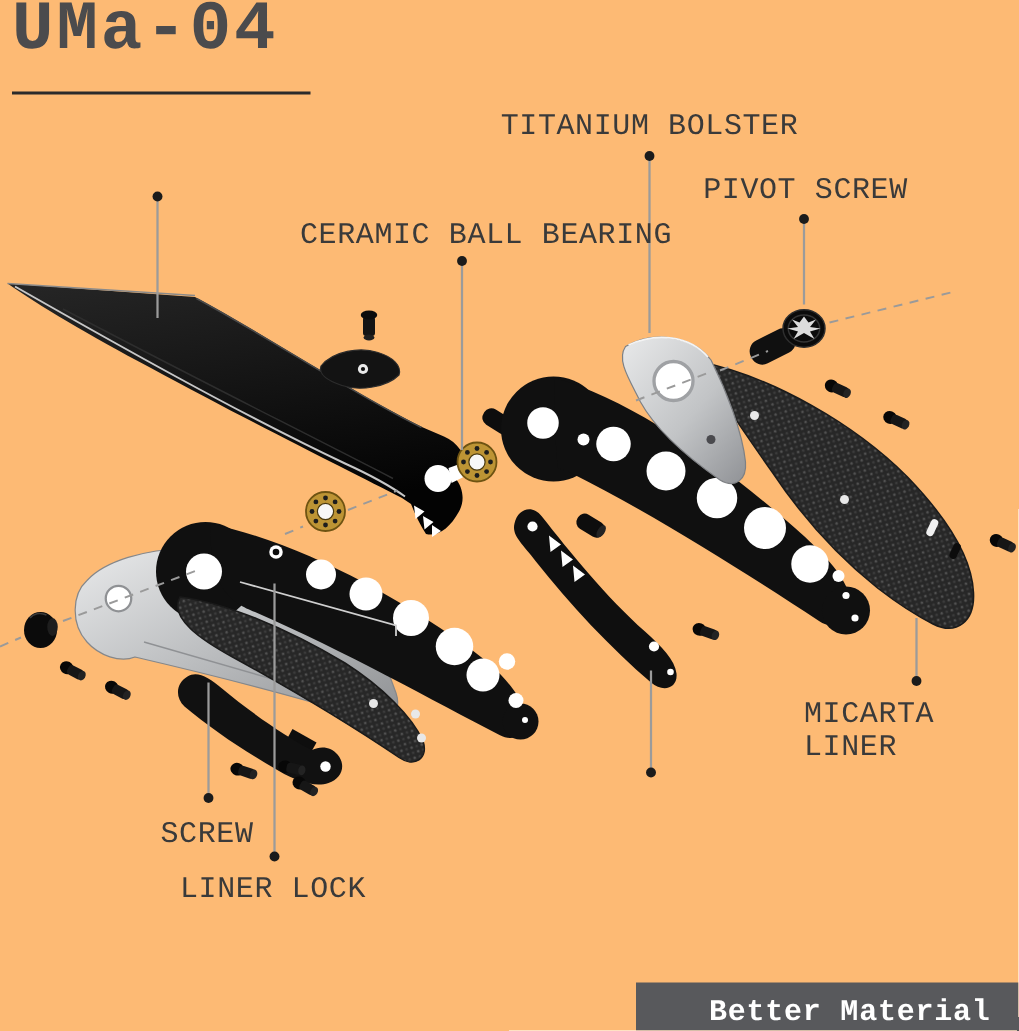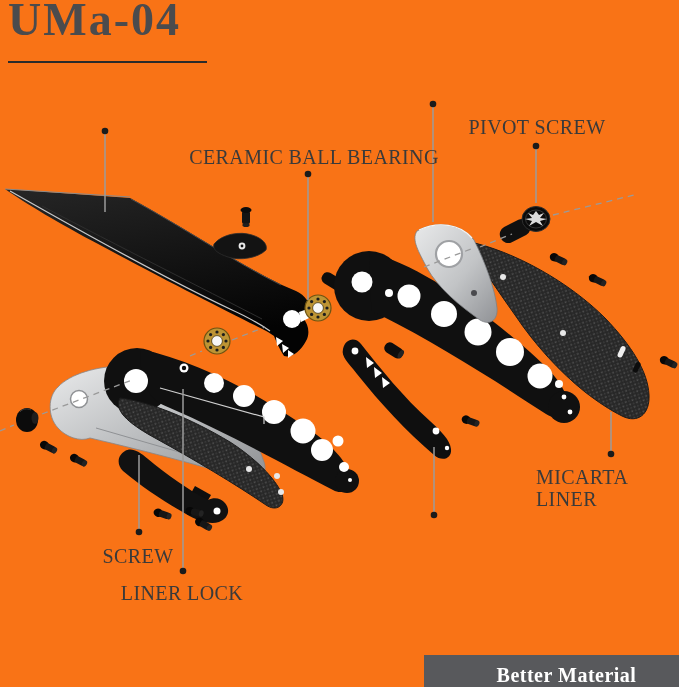--- a/index.html
+++ b/index.html
@@ -1,17 +1,17 @@
 <!DOCTYPE html>
 <html><head>
 <meta charset="utf-8">
 <style>
   html,body{margin:0;padding:0;background:#fff;}
-  #stage{position:relative;width:679px;height:687px;background:#f97316;overflow:hidden;
-         font-family:Liberation Serif, serif;}
+  #stage{position:relative;width:679px;height:687px;background:#fdba74;overflow:hidden;
+         font-family:Liberation Mono, monospace;}
   #art{position:absolute;left:0;top:0;}
   .title{position:absolute;left:8px;top:-6px;font-size:46px;line-height:52px;font-weight:bold;
          color:#4b4b4d;letter-spacing:2px;white-space:nowrap;}
   .title-rule{position:absolute;left:8px;top:61px;width:199px;height:2px;background:#2b2b2b;}
   .lbl{position:absolute;font-size:20px;color:#3a3a3a;letter-spacing:.4px;white-space:nowrap;}
   .lbl.center{transform:translateX(-50%);}
   .lbl.two-line{line-height:22px;}
   .badge{position:absolute;left:424px;top:655px;width:285px;height:40px;background:#58595c;
          color:#ffffff;font-weight:bold;font-size:20px;letter-spacing:.5px;
          display:flex;align-items:center;justify-content:center;}
@@ -239,22 +239,23 @@
       <circle cx="611" cy="454" r="3.3"></circle>
         <circle cx="434" cy="515" r="3.3"></circle>
       <circle cx="139" cy="532" r="3.3"></circle>
         <circle cx="183" cy="571" r="3.3"></circle>
     </g>
   </svg>
 
   <div class="title">UMa-04</div>
   <div class="title-rule"></div>
 
+  <div class="lbl center" style="left:433px;top:73px;">TITANIUM BOLSTER</div>
   <div class="lbl center" style="left:537px;top:116px;text-align:right;">PIVOT SCREW</div>
-  <div class="lbl center" style="left:314px;top:146px;text-align:right;">CERAMIC BALL BEARING</div>
+  <div class="lbl center" style="left:324px;top:146px;text-align:right;">CERAMIC BALL BEARING</div>
   <div class="lbl two-line" style="left:536px;top:466px;">
     <div>MICARTA</div>
     <div>LINER</div>
   </div>
   <div class="lbl center" style="left:138px;top:545px;">SCREW</div>
   <div class="lbl center" style="left:182px;top:582px;">LINER LOCK</div>
 
   <div class="badge">Better Material</div>
 </div>
 

